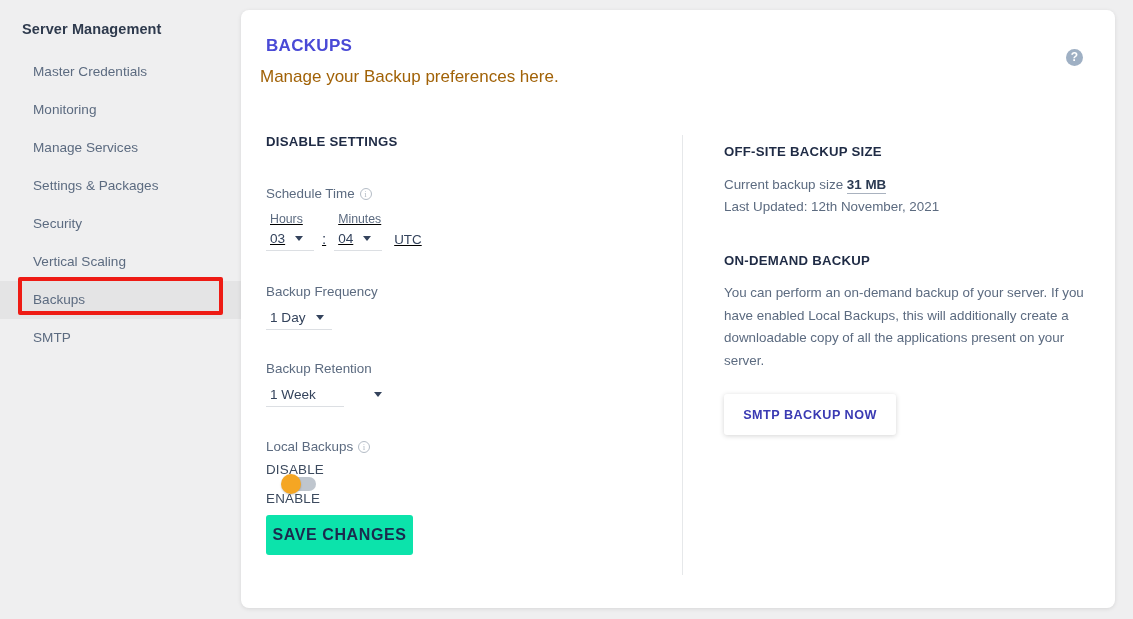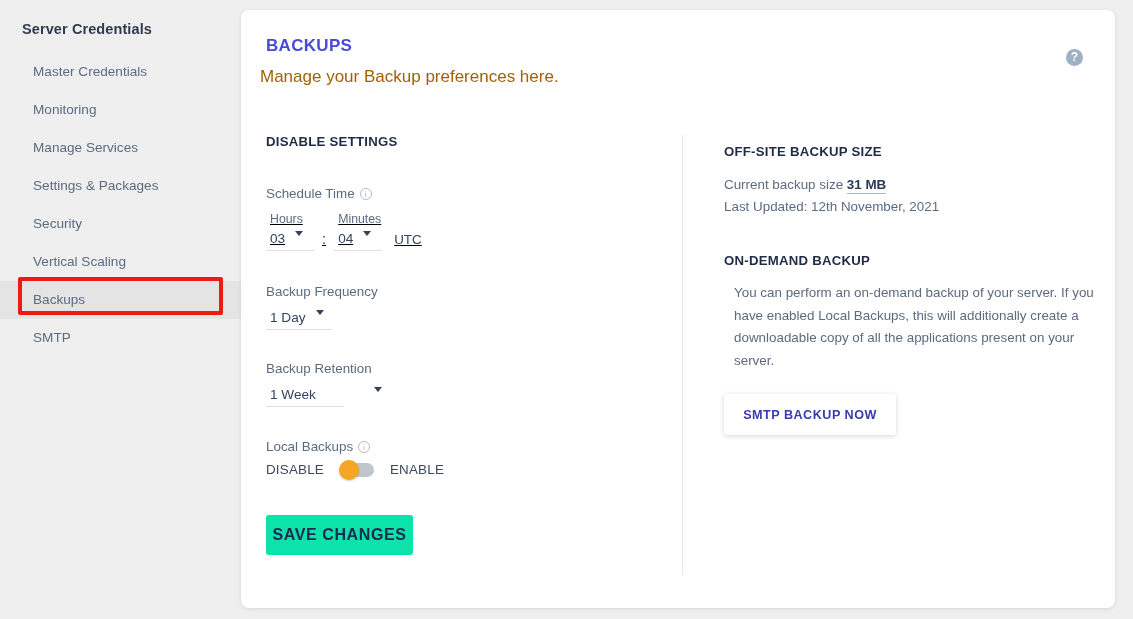--- a/index.html
+++ b/index.html
@@ -185,21 +185,21 @@
   .small-label {
     font-size: 12.3px;
     color: #5c6b80;
     margin-bottom: 5px;
     padding-left: 4px;
   }
 
   .select-box {
     position: relative;
     display: flex;
-    align-items: flex-start;
+    align-items: center;
     border-bottom: 1px solid #dcdfe3;
     padding: 0 4px 4px 4px;
     cursor: pointer;
   }
 
   .select-box .value {
     font-size: 13.6px;
     color: #34435c;
     white-space: nowrap;
   }
@@ -234,21 +234,22 @@
   #ret-label    { position: absolute; left: 0; top: 227px; }
   #ret-select   { position: absolute; left: 0; top: 253px; width: 78px; gap: 48px; }
 
   #local-backups-label { position: absolute; left: 0; top: 303px; }
 
   #toggle-row {
     position: absolute;
     left: 0;
     top: 328px;
     display: flex;
-    align-items: center;
+    align-items: flex-start;
+    flex-direction: column;
   }
 
   .toggle-text {
     font-size: 13.4px;
     color: #3c4a5e;
     letter-spacing: 0.2px;
   }
 
   #toggle-switch {
     position: relative;
@@ -318,21 +319,21 @@
     left: 0; top: 65px;
     font-size: 13.4px;
     color: #5c6b80;
     white-space: nowrap;
   }
 
   #ondemand-heading { position: absolute; left: 0; top: 119px; }
 
   #ondemand-desc {
     position: absolute;
-    left: 10px; top: 148px;
+    left: 0; top: 148px;
     width: 374px;
     font-size: 13.4px;
     line-height: 22.5px;
     color: #5c6b80;
   }
 
   #take-backup-button {
     position: absolute;
     left: 0;
     top: 260px;
@@ -349,21 +350,21 @@
     letter-spacing: 0.5px;
     cursor: pointer;
   }
 </style>
 </head>
 <body>
 
 <div id="app">
 
   <div id="sidebar">
-    <div id="sidebar-title">Server Credentials</div>
+    <div id="sidebar-title">Server Management</div>
 
     <div id="sidebar-nav">
       <div class="nav-item">Master Credentials</div>
       <div class="nav-item">Monitoring</div>
       <div class="nav-item">Manage Services</div>
       <div class="nav-item">Settings &amp; Packages</div>
       <div class="nav-item">Security</div>
       <div class="nav-item">Vertical Scaling</div>
       <div class="nav-item active">Backups</div>
       <div class="nav-item">SMTP</div>

